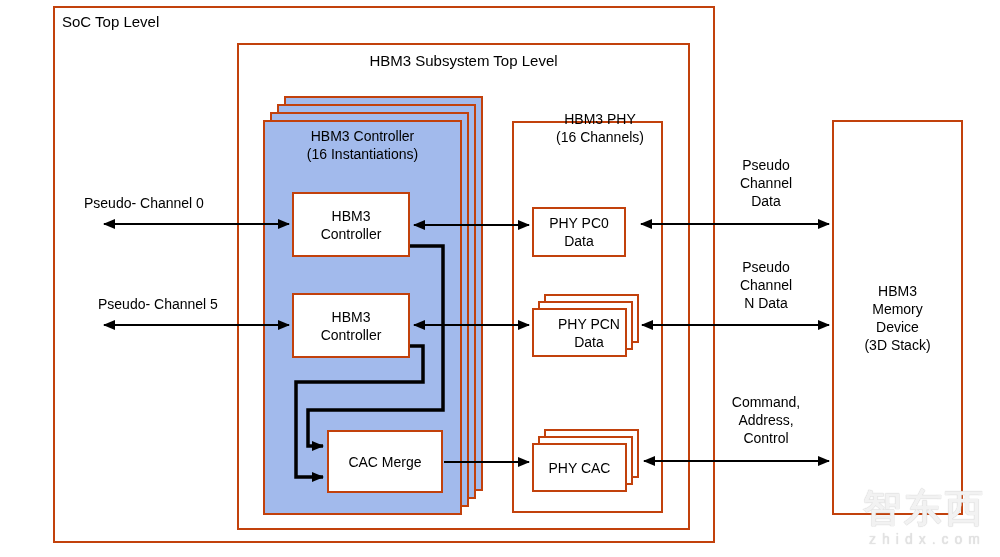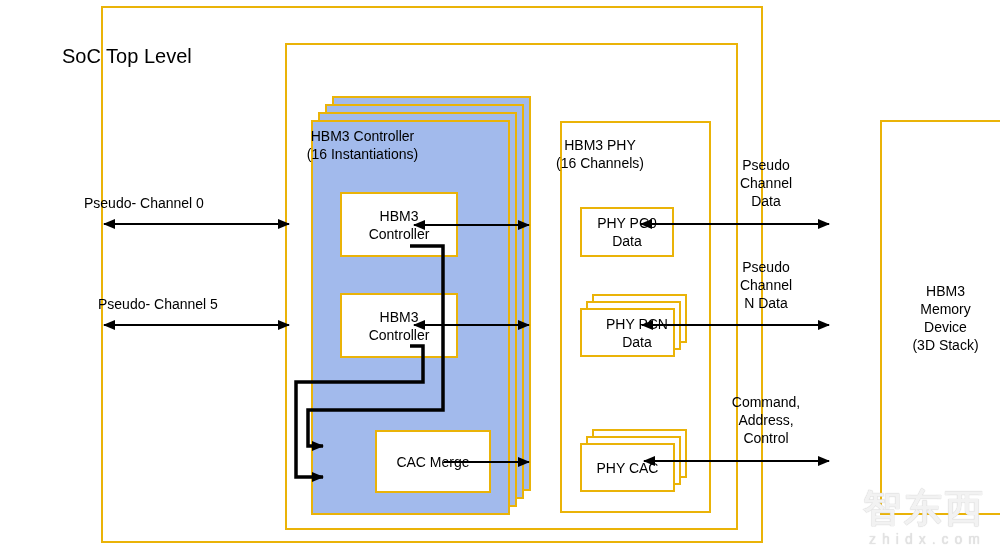--- a/index.html
+++ b/index.html
@@ -2,31 +2,31 @@
 <html style="--controller_fill: #a2baec; --box_border: #000000; --watermark: #e8e8e8;"><head>
 <meta charset="utf-8">
 <style>
   html,body{margin:0;padding:0;background:#fff;}
   #canvas{
     position:relative;width:1000px;height:557px;background:#ffffff;
     font-family:"Liberation Sans","DejaVu Sans",sans-serif;color:#000;
     overflow:hidden;
   }
   .box{
-    position:absolute;border:2px solid #eab308;background:#fff;box-sizing:border-box;margin-left:48px;
+    position:absolute;border:2px solid #c2410c;background:#fff;box-sizing:border-box;
   }
   .bluebox{background:var(--controller_fill,#a2baec);}
   .lbl{
     position:absolute;font-size:14px;line-height:18px;white-space:pre-line;
   }
   .ctr{
     display:flex;align-items:center;justify-content:center;text-align:center;
     font-size:14px;line-height:18px;white-space:pre-line;
   }
-  .title-lbl{font-size:20px;line-height:19px;margin-top:35px;}
+  .title-lbl{font-size:15px;line-height:19px;}
   .tc{text-align:center;}
   #connectors{position:absolute;left:0;top:0;z-index:50;pointer-events:none;}
   #watermark{
     position:absolute;left:863px;top:488px;z-index:60;
     color:#f2f2f2;text-shadow:0 0 1px #cfcfcf, 0 0 1px #cfcfcf;
     font-size:38px;letter-spacing:3px;line-height:40px;font-weight:bold;
   }
   #watermark-domain{
     position:absolute;left:869px;top:531px;z-index:60;
     color:#e3e3e3;text-shadow:0 0 1px #cccccc;
@@ -35,36 +35,37 @@
 </style>
 </head>
 <body>
 
 <div id="canvas">
 
   <div class="box" style="left:53px;top:6px;width:662px;height:537px;"></div>
   <div class="lbl title-lbl" style="left:62px;top:12px;">SoC Top Level</div>
 
   <div class="box" style="left:237px;top:43px;width:453px;height:487px;"></div>
+  <div class="lbl title-lbl tc" style="left:237px;top:51px;width:453px;">HBM3 Subsystem Top Level</div>
 
   <div class="box bluebox" style="left:284px;top:96px;width:199px;height:395px;"></div>
   <div class="box bluebox" style="left:277px;top:104px;width:199px;height:395px;"></div>
   <div class="box bluebox" style="left:270px;top:112px;width:199px;height:395px;"></div>
   <div class="box bluebox" style="left:263px;top:120px;width:199px;height:395px;"></div>
   <div class="lbl tc" style="left:263px;top:127px;width:199px;">HBM3 Controller
 (16 Instantiations)</div>
 
   <div class="box ctr" style="left:292px;top:192px;width:118px;height:65px;">HBM3
 Controller</div>
   <div class="box ctr" style="left:292px;top:293px;width:118px;height:65px;">HBM3
 Controller</div>
   <div class="box ctr" style="left:327px;top:430px;width:116px;height:63px;">CAC Merge</div>
 
   <div class="box" style="left:512px;top:121px;width:151px;height:392px;"></div>
-  <div class="lbl tc" style="left:512px;top:136px;width:176px;">HBM3 PHY
+  <div class="lbl tc" style="left:512px;top:110px;width:176px;">HBM3 PHY
 (16 Channels)</div>
 
   <div class="box ctr" style="left:532px;top:207px;width:94px;height:50px;">PHY PC0
 Data</div>
 
   <div class="box" style="left:544px;top:294px;width:95px;height:49px;"></div>
   <div class="box" style="left:538px;top:301px;width:95px;height:49px;"></div>
   <div class="box ctr" style="left:532px;top:308px;width:95px;height:49px;padding-left:19px;">PHY PCN
 Data</div>
 

